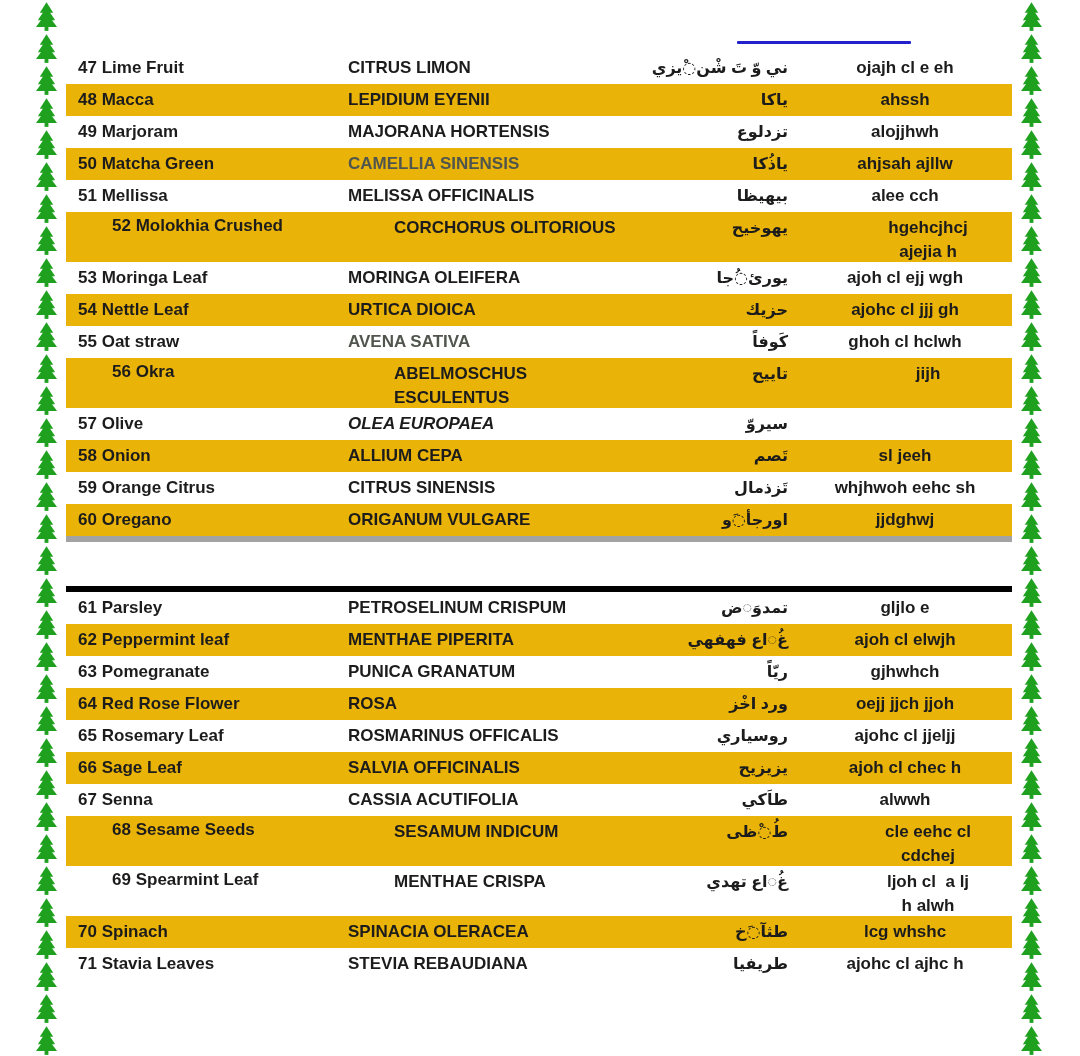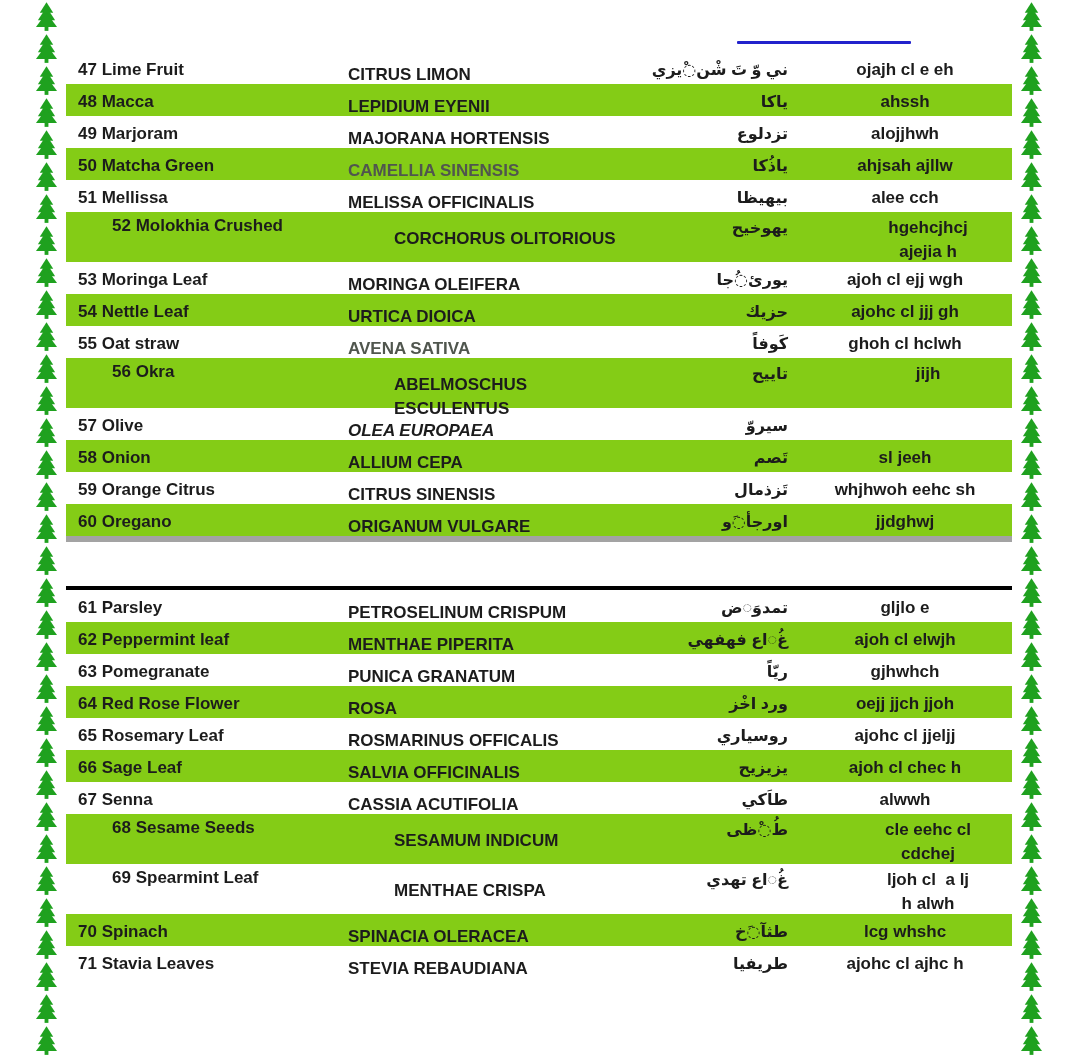--- a/index.html
+++ b/index.html
@@ -20,32 +20,32 @@
   #tree-col-right{left:1018px;}
   .tree{height:32px;display:flex;align-items:center;justify-content:center;flex:0 0 auto;}
   .blue-line{
     position:absolute;top:41px;left:737px;width:174px;height:3px;
     border-radius:1px;
   }
   .tbl{
     position:absolute;left:66px;width:946px;
   }
   #table-0{top:52px;border-bottom:6px solid #a3a3a3;}
-  #table-1{top:586px;border-top:4px solid #000000;}
+  #table-1{top:586px;border-top:6px solid #000000;}
   .row{
     display:grid;
     grid-template-columns:282px 258px 192px 1fr;
     align-items:center;
     height:32px;
     font-size:17px;
   }
   .row.tall{height:50px;align-items:start;padding-top:2px;height:48px;}
-  .row.shaded{background:#84cc16;}
+  .row.shaded{background:#eab308;}
   .c1{padding-left:12px;white-space:nowrap;}
-  .c2{padding-left:0;margin-top:11px;}
+  .c2{padding-left:0;}
   .latin-line{line-height:24px;white-space:nowrap;}
   .latin-gray .latin-line{color:#50564e;}
   .latin-italic .latin-line{font-style:italic;}
   .c3{text-align:right;padding-right:10px;direction:rtl;font-size:16px;line-height:24px;}
   .c4{text-align:center;}
   .code-line{line-height:24px;white-space:pre;}
   .row.tall .c1,.row.tall .c2,.row.tall .c3,.row.tall .c4{padding-top:2px;padding-left:46px;}
 </style>
 </head>
 <body>

